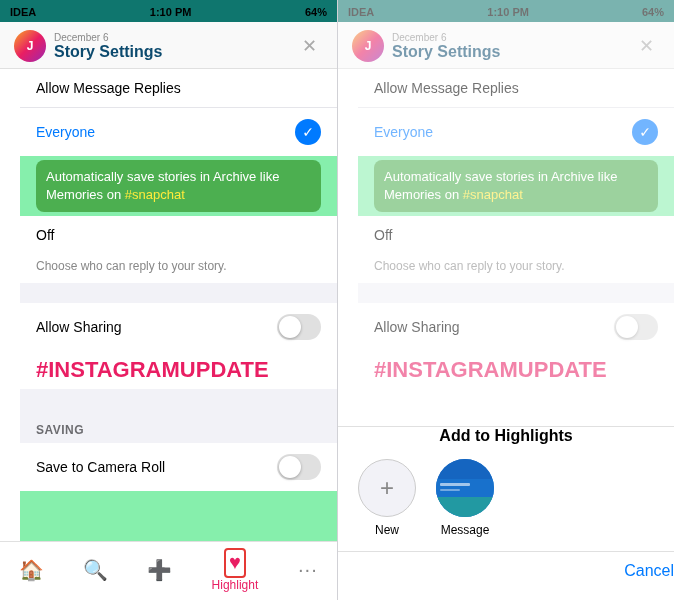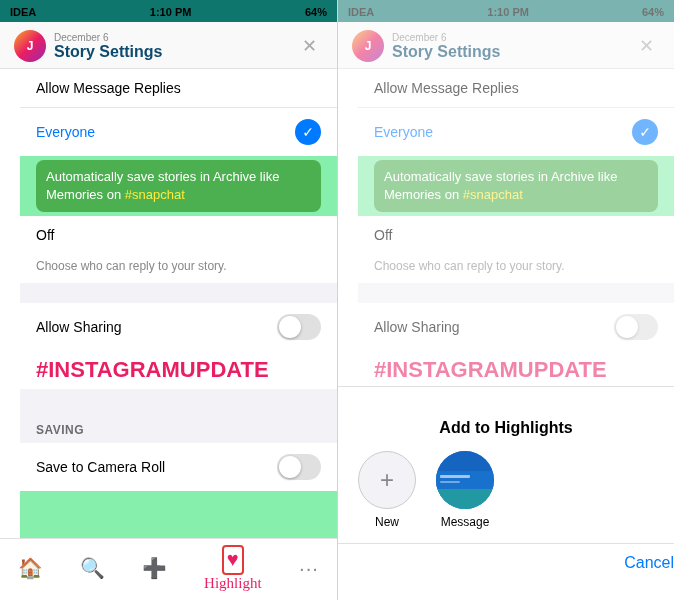--- a/index.html
+++ b/index.html
@@ -209,25 +209,25 @@
     .tab-item.active-tab {
       color: #007aff;
     }
 
     
     .right-panel {
       position: relative;
     }
     .bottom-sheet {
       position: absolute;
-      bottom: 8px;
+      bottom: 0;
       left: 0; right: 0;
       background: #fff;
       border-top: 1px solid #e0e0e0;
-      padding: 32px 0 10px;
+      padding: 0 0 10px;
     }
     .sheet-title {
       text-align: center;
       font-size: 16px;
       font-weight: 600;
       color: #000;
       margin-bottom: 14px;
     }
     .highlights-row {
       display: flex;
@@ -359,21 +359,21 @@
     </div>
     <div class="tab-item">
       <span class="tab-icon">➕</span>
       <span></span>
     </div>
 
     <div class="tab-item active-tab">
       <span class="red-outline">
         <span class="tab-icon" style="color:#e91e63;display:block;padding:1px 3px;">♥</span>
       </span>
-      <span style="font-size:15px;color:#e91e63;font-family:Liberation Serif, serif;">Highlight</span>
+      <span style="font-size:12px;color:#e91e63;">Highlight</span>
     </div>
     <div class="tab-item">
       <span class="tab-icon">···</span>
       <span></span>
     </div>
   </div>
 </div>
 
 <div class="panel right-panel">
 

